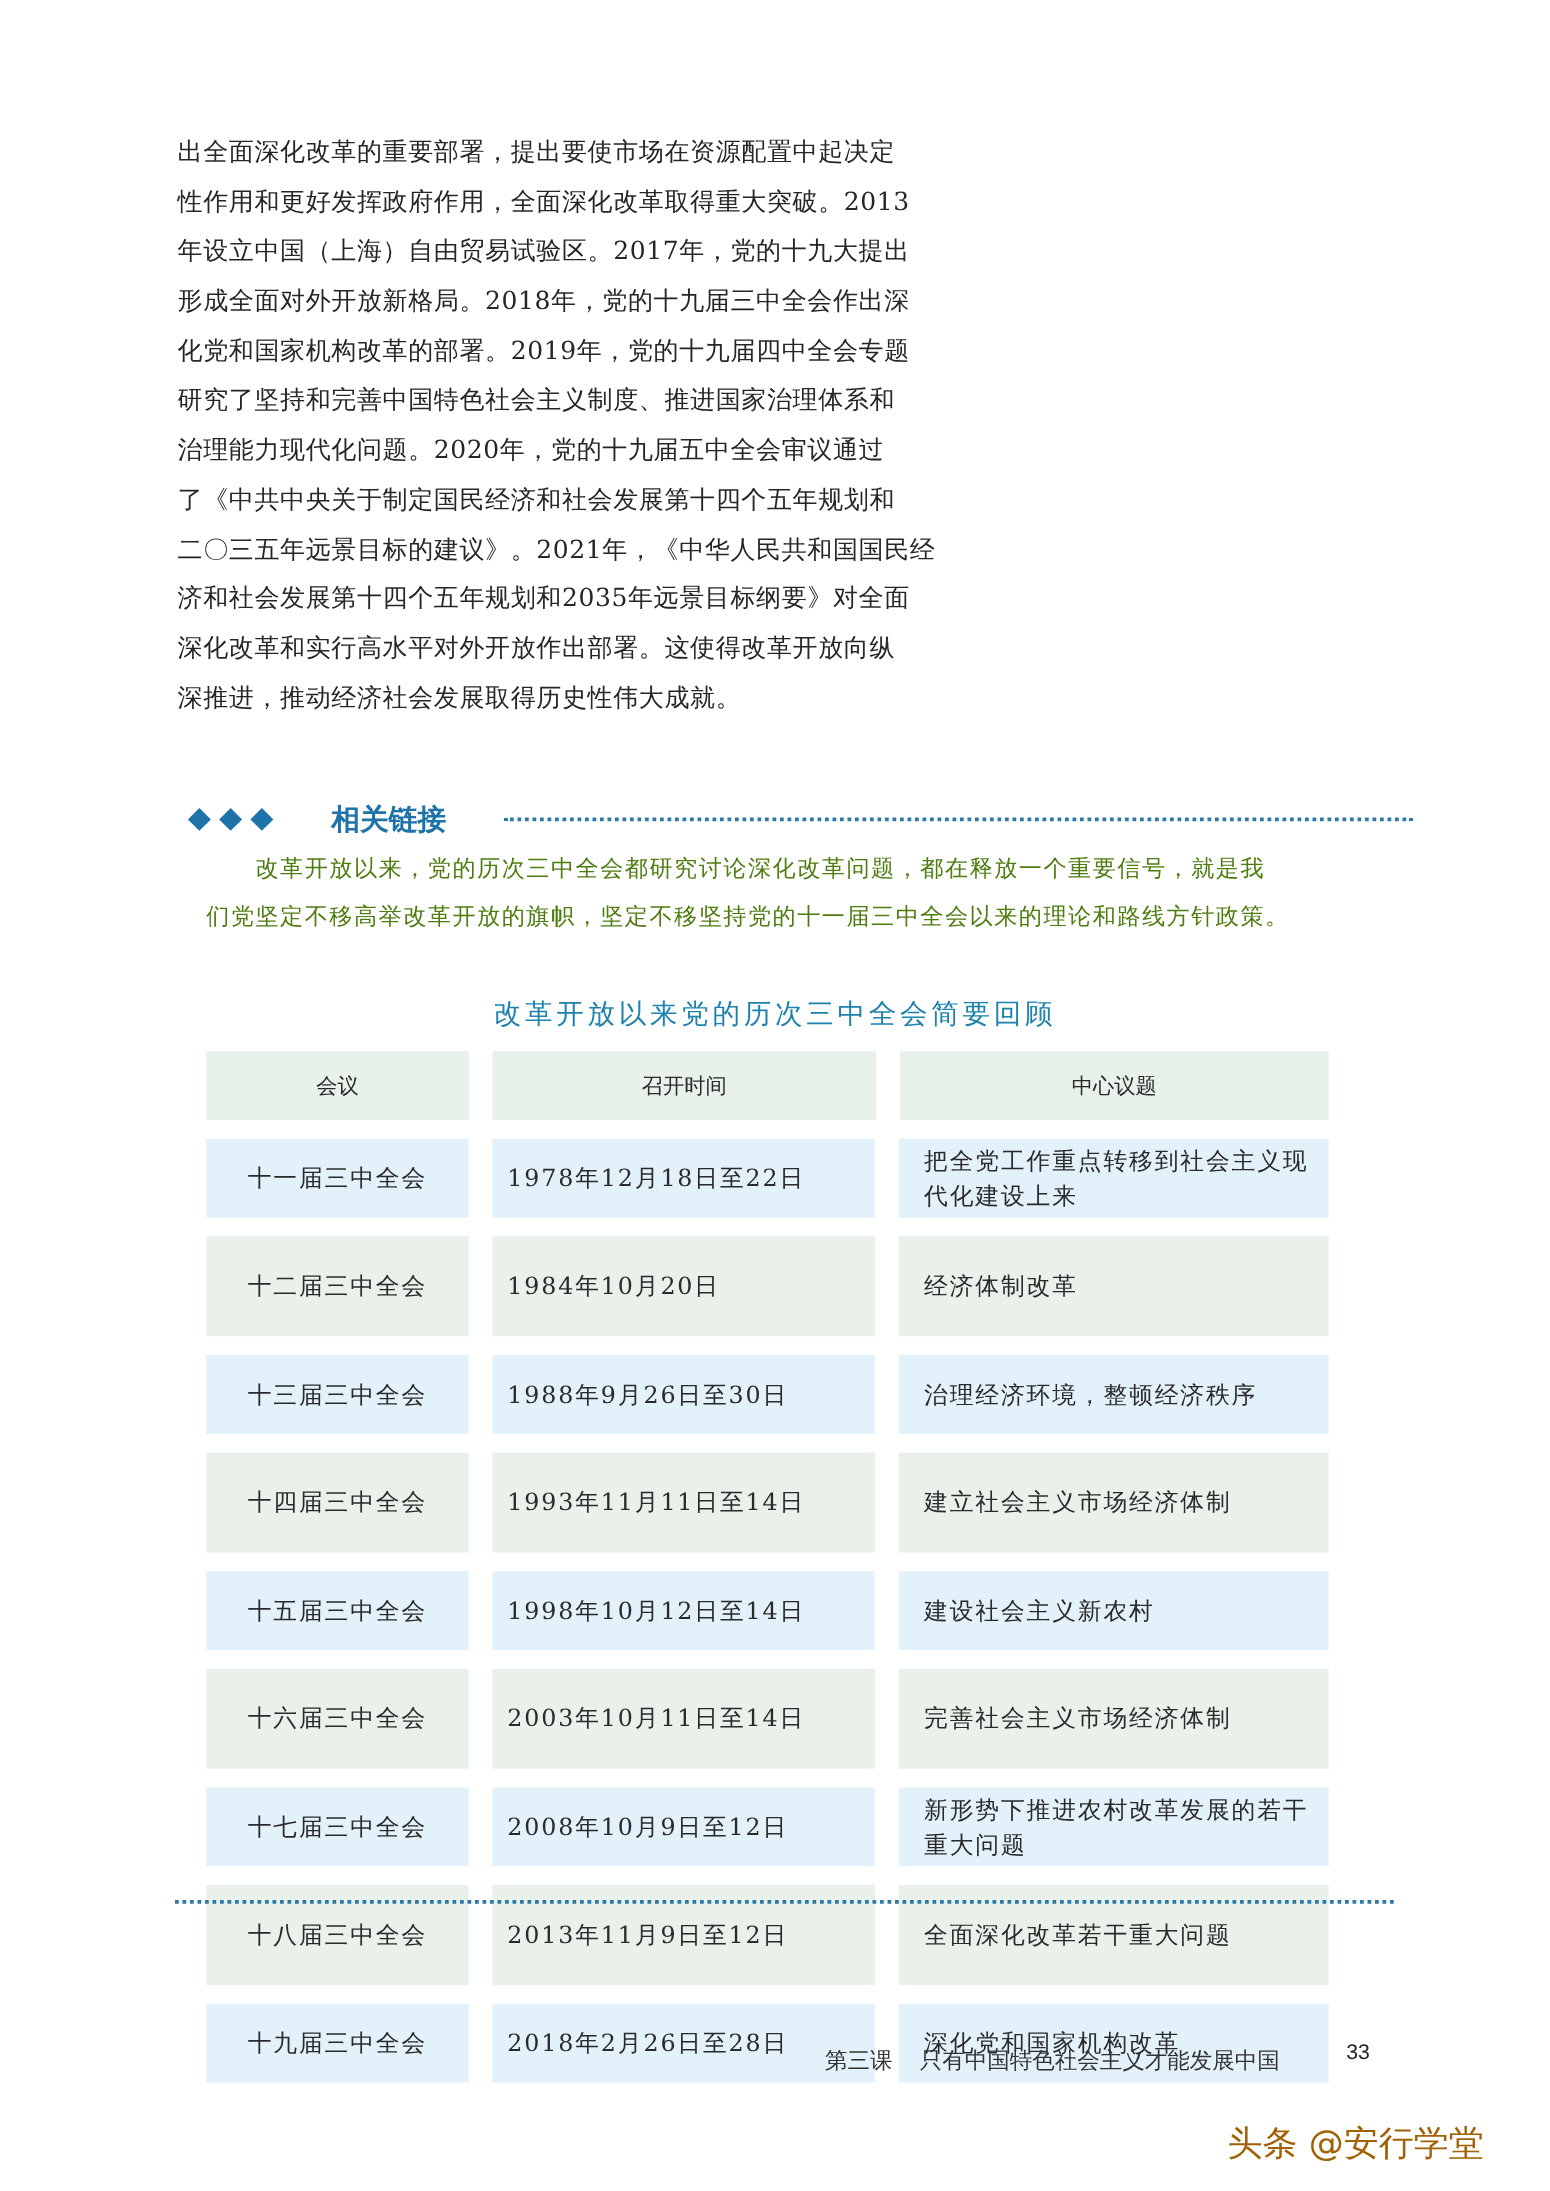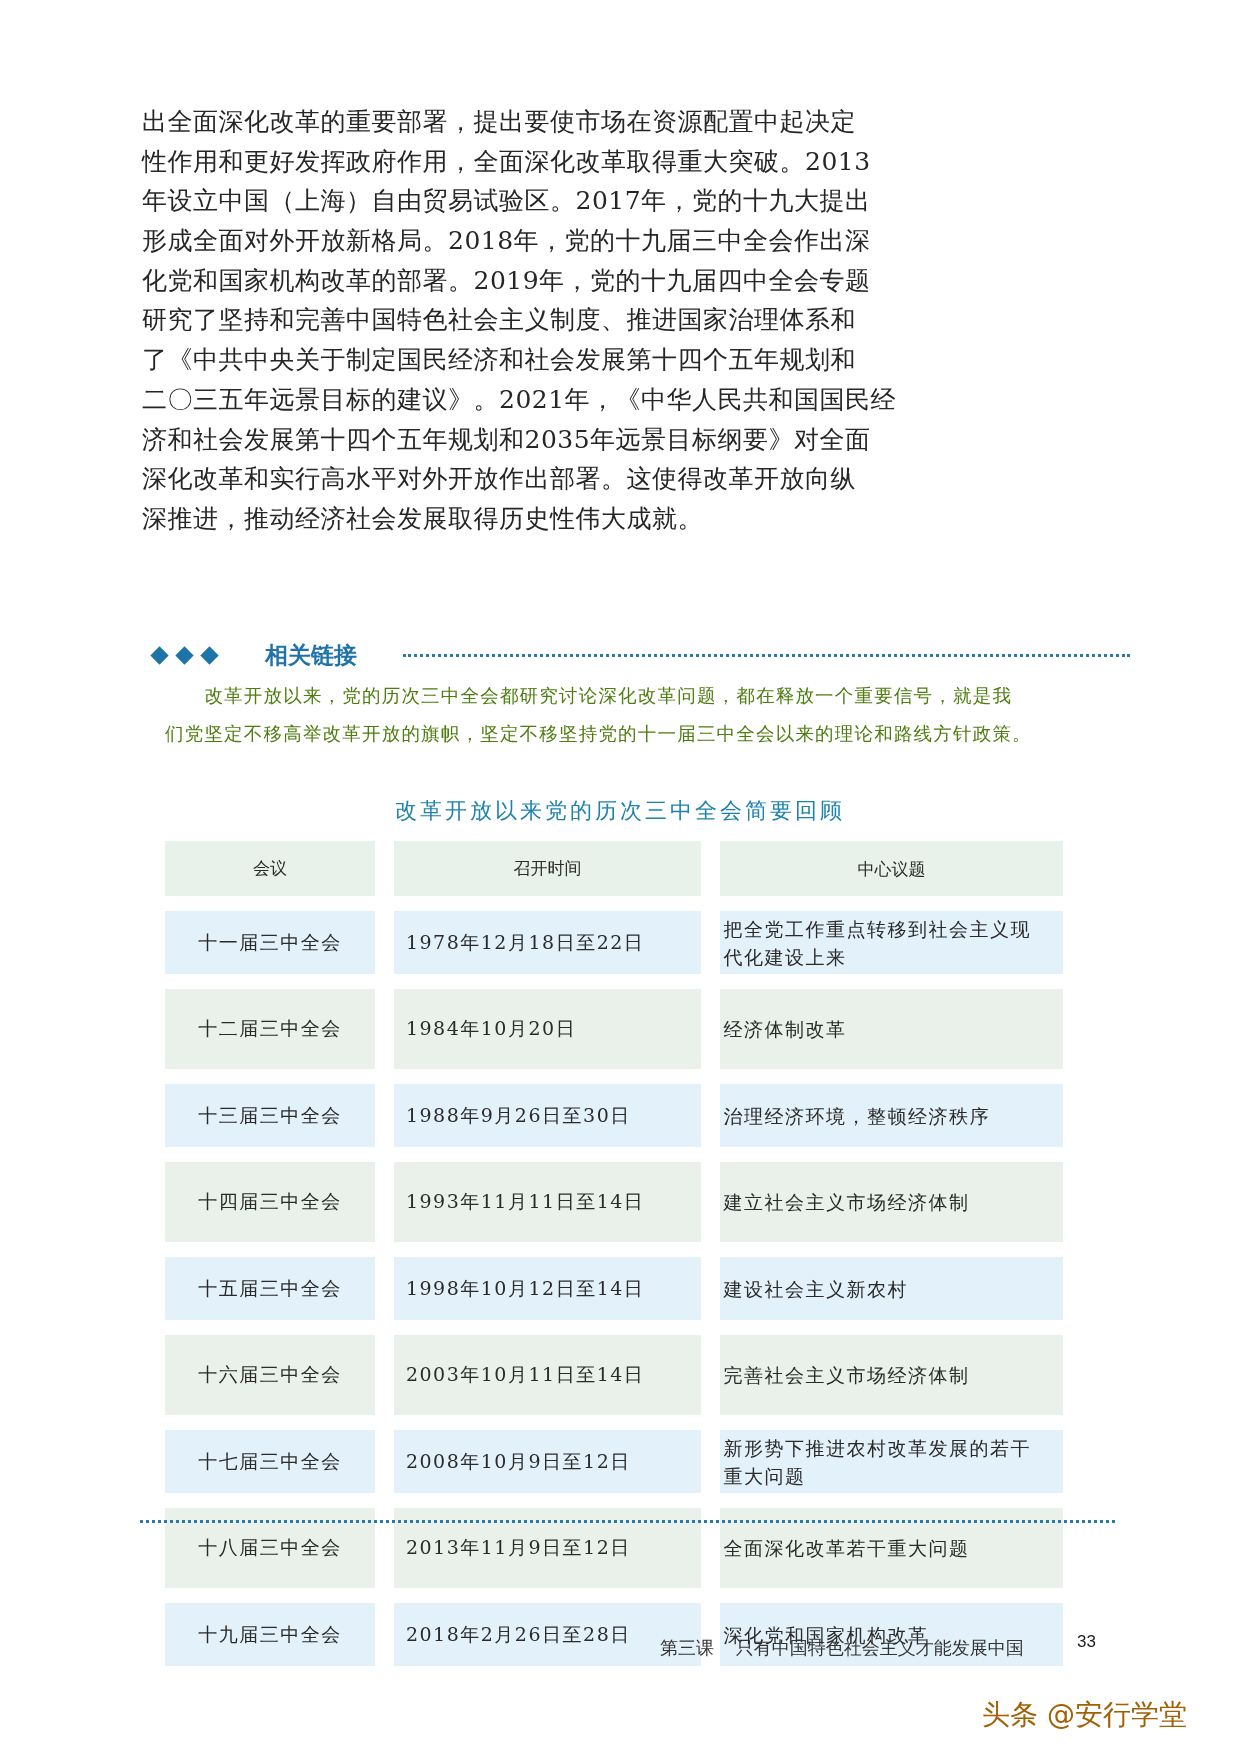--- a/index.html
+++ b/index.html
@@ -4,21 +4,21 @@
 <style>
   html, body { margin: 0; padding: 0; }
   body {
     width: 1240px; height: 1753px; background: #ffffff; position: relative; overflow: hidden;
     font-family: "DejaVu Serif", "Liberation Serif", serif; color: #222;
   }
   .body-text {
     position: absolute; left: 142px; top: 102px; width: 740px;
   }
   .body-text .line {
-    font-size: 25px; line-height: 39.7px; height: 39.7px; white-space: nowrap;
+    font-size: 20px; line-height: 39.7px; height: 39.7px; white-space: nowrap;
     letter-spacing: 0.5px; color: #262626;
   }
   .link-header {
     position: absolute; left: 150px; top: 637px; width: 980px; height: 36px;
     display: flex; align-items: center; gap: 32px;
   }
   .diamonds { display: flex; gap: 6px; margin-right: 14px; }
   .diamond { width: 13px; height: 13px; background: #1e73a8; transform: rotate(45deg); margin: 0 3px; }
   .link-title { font-family: "DejaVu Sans", sans-serif; font-weight: bold; font-size: 23px; color: #1e73a8; margin-right: 14px; }
   .dots { flex: 1; height: 0; border-top: 3px dotted #2a7aa6; }
@@ -26,40 +26,41 @@
   .link-text .line { font-size: 18.5px; line-height: 38px; white-space: nowrap; color: #4d7c0f; letter-spacing: 1.2px; }
   .table-title {
     position: absolute; left: 0; width: 1240px; top: 796px; text-align: center;
     font-size: 22px; color: #1f82ad; letter-spacing: 3px;
   }
   .tbl { position: absolute; left: 165px; top: 841px; width: 898px; }
   .row { display: flex; gap: 19px; margin-bottom: 15px; }
   .cell { display: flex; align-items: center; font-size: 19px; color: #2a2a2a; letter-spacing: 1.5px; }
   .c1 { width: 218px; justify-content: center; }
   .c2 { width: 318px; padding-left: 12px; box-sizing: border-box; }
-  .c3 { width: 356px; padding-left: 4px; padding-right: 12px; box-sizing: border-box; line-height: 28px; }
+  .c3 { width: 356px; padding-left: 20px; padding-right: 12px; box-sizing: border-box; line-height: 28px; }
   .hdr .cell { height: 55px; background: #e8f1ea; font-family: "DejaVu Sans", sans-serif; font-size: 17px; justify-content: center; padding: 0; letter-spacing: 0; }
   .r-blue .cell { height: 63px; background: #e3f1fb; }
   .r-green .cell { height: 80px; background: #e9f1ea; }
   .bottom-dots { position: absolute; left: 140px; top: 1520px; width: 975px; border-top: 3px dotted #2a7aa6; }
   .footer { position: absolute; top: 1636px; left: 660px; font-size: 18px; color: #333; white-space: nowrap; }
   .footer .lesson { margin-right: 16px; }
   .page-num { position: absolute; top: 1632px; left: 1077px; font-family: "Liberation Sans", sans-serif; font-size: 17px; color: #222; }
   .watermark { position: absolute; top: 1696px; left: 982px; font-family: "DejaVu Sans", sans-serif; font-size: 28px; color: #a16207; text-shadow: 1px 1px 0 #fff, -1px -1px 0 #fff; }
 </style>
 </head>
 <body>
 
 <div class="body-text">
   <div class="line">出全面深化改革的重要部署，提出要使市场在资源配置中起决定</div>
   <div class="line">性作用和更好发挥政府作用，全面深化改革取得重大突破。2013</div>
   <div class="line">年设立中国（上海）自由贸易试验区。2017年，党的十九大提出</div>
   <div class="line">形成全面对外开放新格局。2018年，党的十九届三中全会作出深</div>
   <div class="line">化党和国家机构改革的部署。2019年，党的十九届四中全会专题</div>
   <div class="line">研究了坚持和完善中国特色社会主义制度、推进国家治理体系和</div>
+  <div class="line">治理能力现代化问题。2020年，党的十九届五中全会审议通过</div>
   <div class="line">了《中共中央关于制定国民经济和社会发展第十四个五年规划和</div>
   <div class="line">二〇三五年远景目标的建议》。2021年，《中华人民共和国国民经</div>
   <div class="line">济和社会发展第十四个五年规划和2035年远景目标纲要》对全面</div>
   <div class="line">深化改革和实行高水平对外开放作出部署。这使得改革开放向纵</div>
   <div class="line">深推进，推动经济社会发展取得历史性伟大成就。</div>
 </div>
 
 <div class="link-header">
   <div class="diamonds">
     <span class="diamond"></span>

